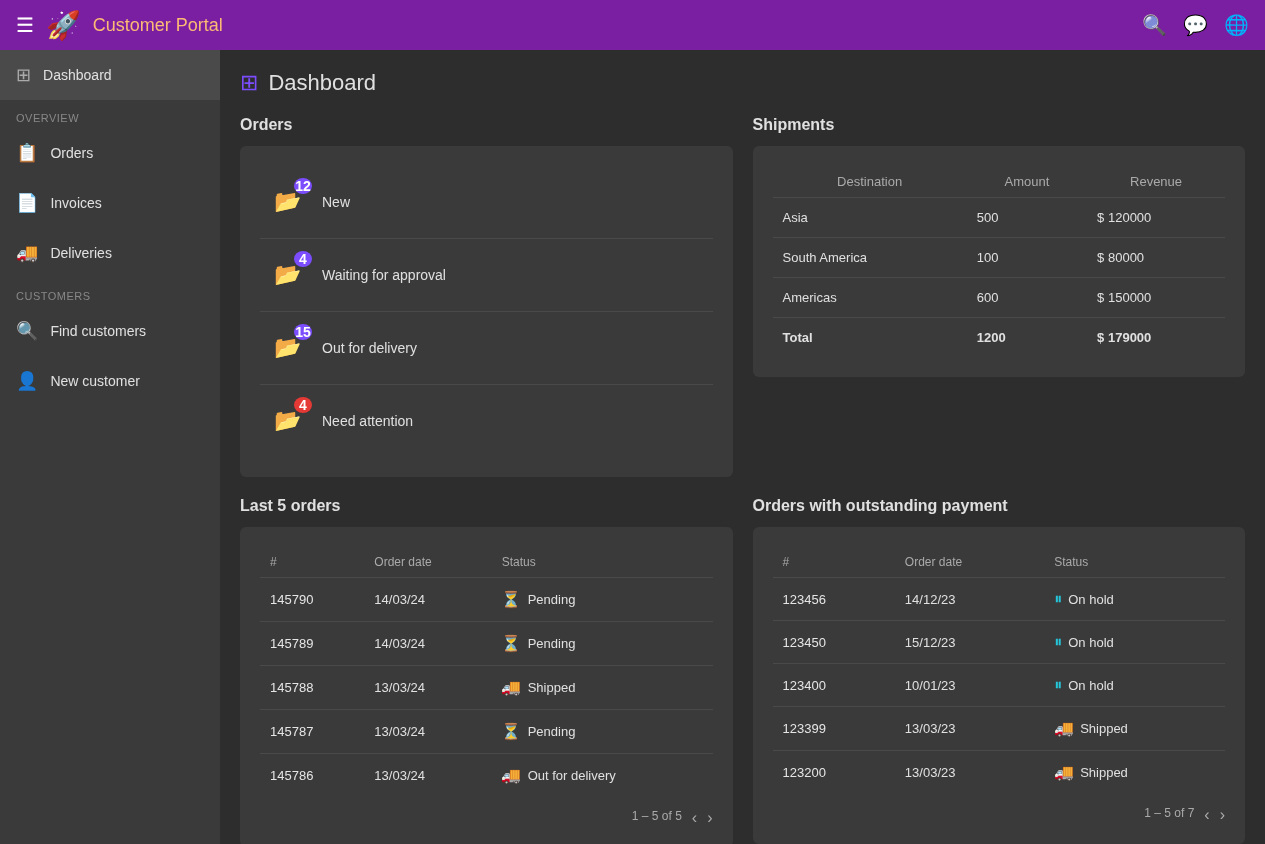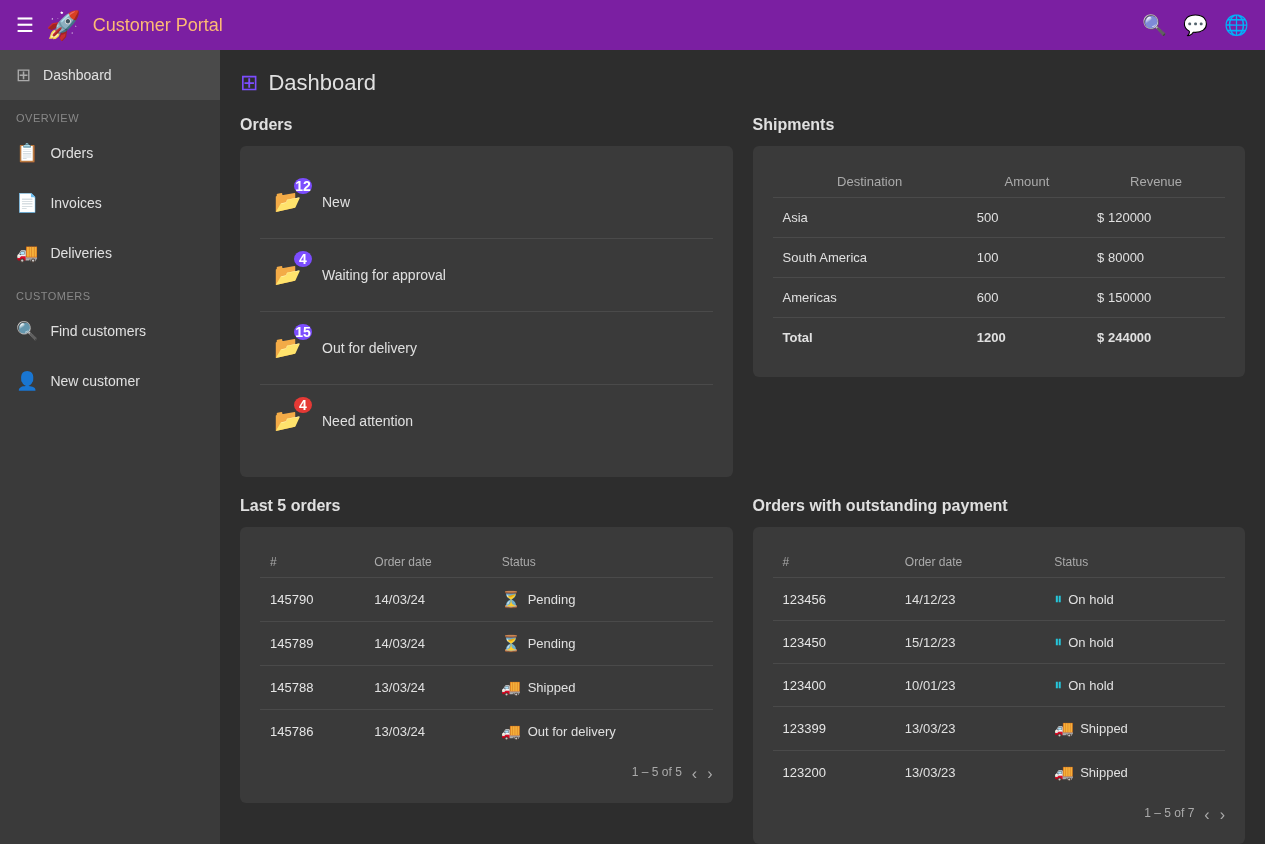--- a/index.html
+++ b/index.html
@@ -307,21 +307,21 @@
       <td>$ 80000</td>
     </tr>
                 <tr>
       <td>Americas</td>
       <td>600</td>
       <td>$ 150000</td>
     </tr>
                 <tr class="total-row">
       <td>Total</td>
       <td>1200</td>
-      <td>$ 244000</td>
+      <td>$ 179000</td>
     </tr>
               </tbody>
           </table>
         </div>
       </div>
 
     </div>
 
     <div class="two-col">
 
@@ -361,20 +361,30 @@
       <td><a>145788</a></td>
       <td>13/03/24</td>
       <td>
         <div class="status-cell">
                       <span class="status-icon status-shipped">🚚</span>
                       <span>Shipped</span>
                     </div>
       </td>
     </tr>
                 <tr>
+      <td><a>145787</a></td>
+      <td>13/03/24</td>
+      <td>
+        <div class="status-cell">
+                      <span class="status-icon status-pending">⏳</span>
+                      <span>Pending</span>
+                    </div>
+      </td>
+    </tr>
+                <tr>
       <td><a>145786</a></td>
       <td>13/03/24</td>
       <td>
         <div class="status-cell">
                       <span class="status-icon status-delivery">🚚</span>
                       <span>Out for delivery</span>
                     </div>
       </td>
     </tr>
               </tbody>

